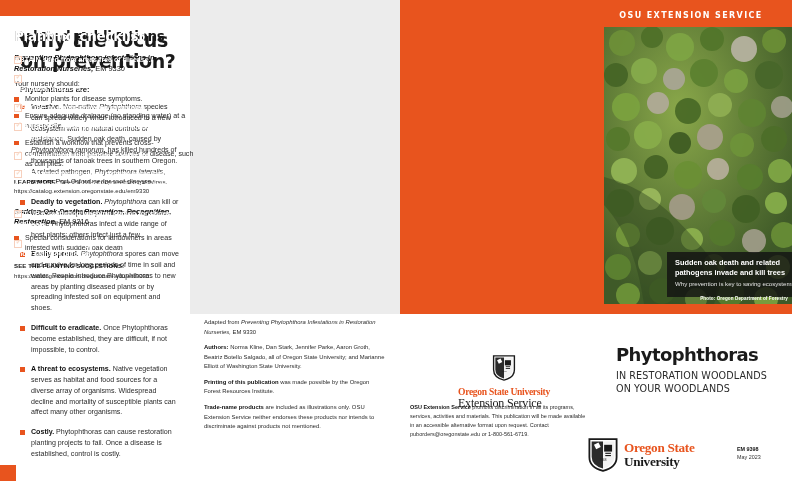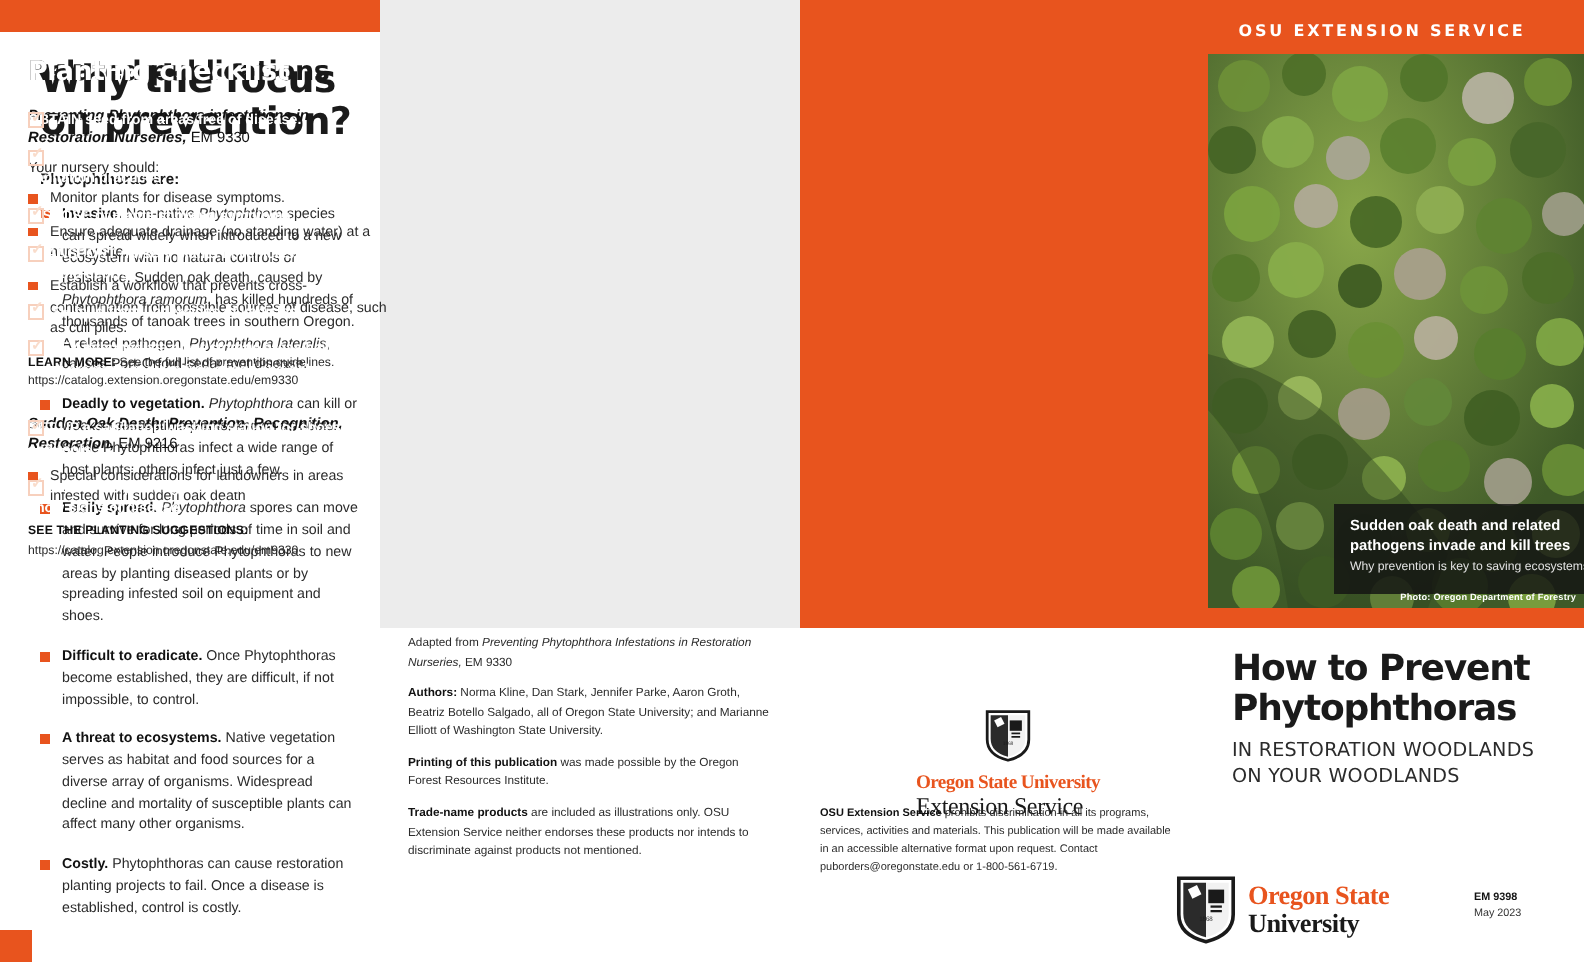--- a/index.html
+++ b/index.html
@@ -347,21 +347,21 @@
   </div>
 
   <div class="legal">
     <p>
       <b>OSU Extension Service</b><span> prohibits discrimination in all its programs, services, activities and materials. This publication will be made available in an accessible alternative format upon request. Contact puborders@oregonstate.edu or 1-800-561-6719.</span>
     </p>
   </div>
 
   <div class="title-block">
     <h1 class="bigtitle">
-      <span>How to Prevent</span><br>
+      <br>
       <span>Phytophthoras</span>
     </h1>
     <div class="subtitle">
       <span>IN RESTORATION WOODLANDS</span><br>
       <span>ON YOUR WOODLANDS</span>
     </div>
   </div>
 
   <div class="osu-logo-wrap">
     <svg class="beaver-shield" style="width:30px;height:34px;flex:0 0 30px;" viewBox="0 0 26 30">

